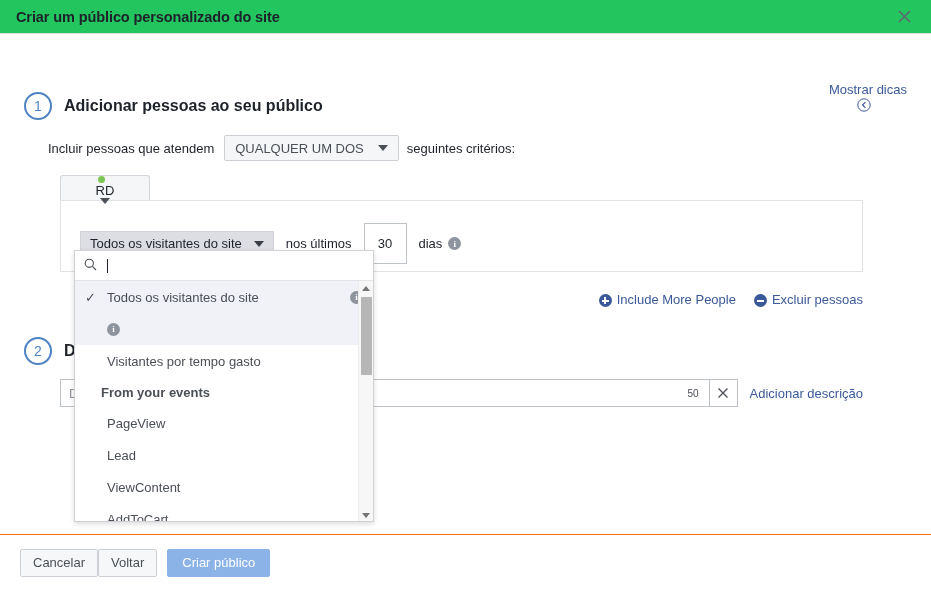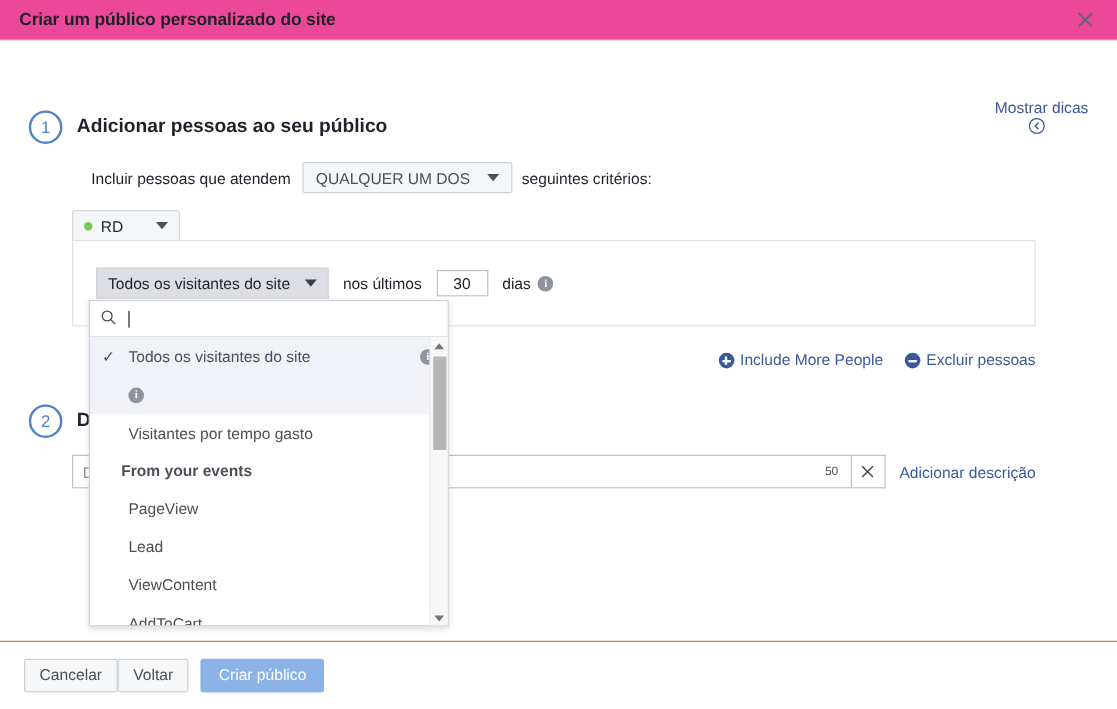--- a/index.html
+++ b/index.html
@@ -16,21 +16,21 @@
   }
 
   
   .dialog-header {
     height: 34px;
     display: flex;
     align-items: center;
     justify-content: space-between;
     padding: 0 14px 0 16px;
     border-bottom: 1px solid #dddfe2;
-    background: #ec4899;
+    background: #22c55e;
   }
   .dialog-title {
     font-size: 14.5px;
     font-weight: bold;
     color: #1d2129;
     letter-spacing: -0.1px;
   }
   .close-btn {
     width: 26px; height: 26px;
     display: flex; align-items: center; justify-content: center;
@@ -86,21 +86,21 @@
     font-weight: bold;
     color: #1d2129;
     line-height: 28px;
     white-space: nowrap;
   }
 
   
   .criteria-row {
     position: absolute;
     top: 101px;
-    left: 76px;
+    left: 48px;
     display: flex;
     align-items: center;
     font-size: 13px;
     color: #1d2129;
   }
   .criteria-row .lbl { margin-right: 10px; }
   .select-pill {
     background: #f5f6f7;
     border: 1px solid #ccd0d5;
     border-radius: 2px;
@@ -136,20 +136,21 @@
     border: 1px solid #d3d6db;
     border-bottom: none;
     border-radius: 3px 3px 0 0;
     display: flex;
     align-items: center;
     padding: 0 9px;
     font-size: 13px;
     color: #1d2129;
     cursor: pointer;
     z-index: 3;
+    flex-direction: column;
   }
   .dot {
     width: 7px; height: 7px;
     border-radius: 50%;
     background: #7dc855;
     margin-right: 7px;
     flex: none;
   }
   .rd-tab .rd-label { flex: 1; }
   .rd-tab .caret { border-top-color: #4b4f56; }
@@ -184,21 +185,21 @@
     font-size: 13px;
     color: #1d2129;
     cursor: pointer;
     min-width: 185px;
     justify-content: space-between;
   }
   .rule-select .caret { margin-left: 12px; border-top-color: #3b3f45; }
   .rule-row .mid-lbl { margin: 0 12px; color: #1d2129; }
   .days-input {
     width: 43px;
-    height: 22px;
+    height: 41px;
     border: 1px solid #bec3c9;
     background: #fff;
     text-align: center;
     font-size: 13px;
     font-family: "Liberation Sans", sans-serif;
     color: #1d2129;
     padding: 0;
   }
   .rule-row .days-lbl { margin-left: 12px; margin-right: 6px; }
 

